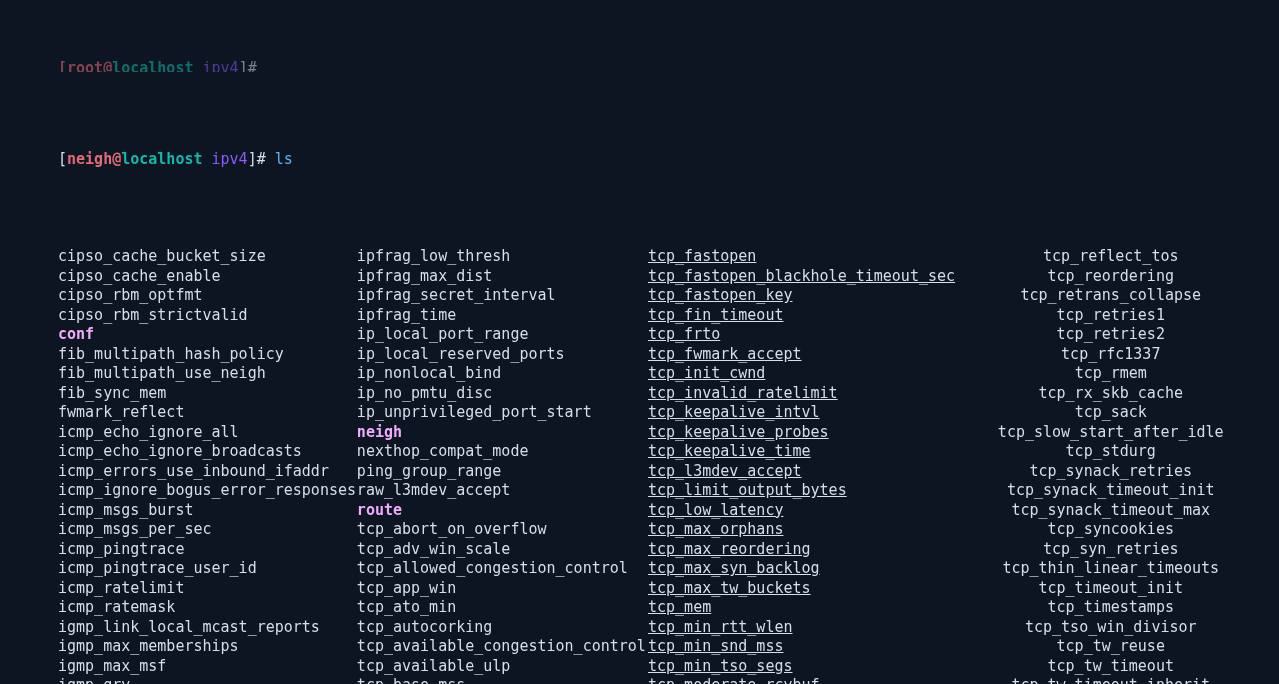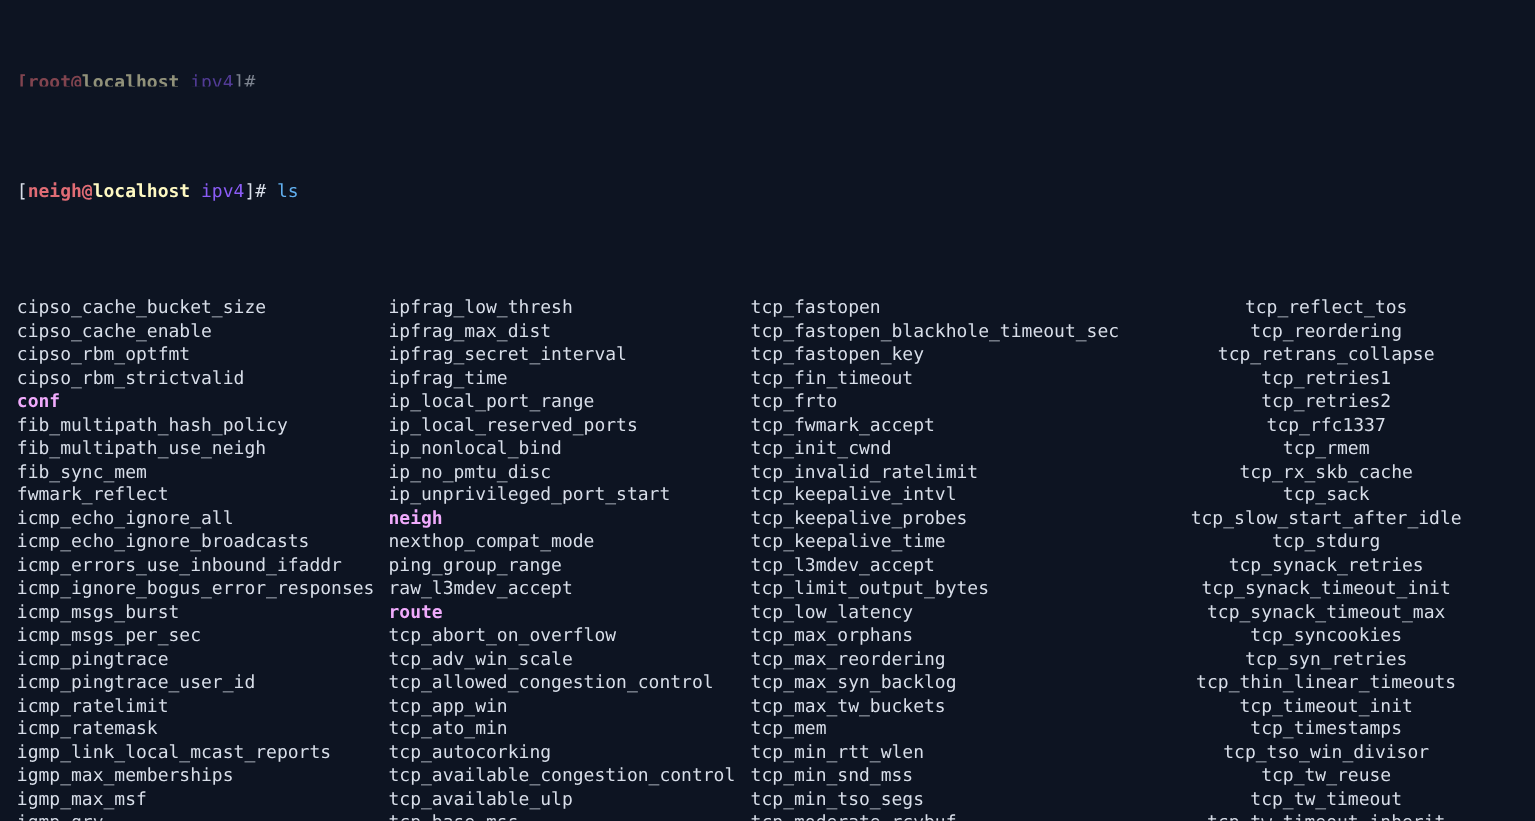--- a/index.html
+++ b/index.html
@@ -13,29 +13,29 @@
     width: 1279px;
     height: 684px;
     overflow: hidden;
   }
   .terminal {
     padding: 0 14px 0 14px;
     white-space: pre;
   }
   .prompt-user { color: #e06c75; font-weight: bold; }
   .prompt-at   { color: #e06c75; font-weight: bold; }
-  .prompt-host { color: #fef9c3; font-weight: bold; }
+  .prompt-host { color: #14b8a6; font-weight: bold; }
   .prompt-cwd  { color: #8b5cf6; }
   .prompt-sep  { color: #d8dee9; }
   .prompt-cmd  { color: #61afef; }
   .dir         { color: #f0abfc; font-weight: bold; }
-  .row { display:flex; }
+  .row { display:flex;margin-left:44px; }
   .c0 { display:inline-block; width: 310px; }
   .c1 { display:inline-block; width: 302px; }
-  .c2 { display:inline-block; width: 320px; }
+  .c2 { display:inline-block; width: 320px; text-decoration: underline; }
   .c3 { display:inline-block; width: 320px; text-align: center; }
   .faded { opacity: .55; }
   .cutoff { height: 13px; overflow:hidden; }
 </style>
 </head>
 <body>
 
 <div class="terminal">
   
   <div class="row cutoff faded">

